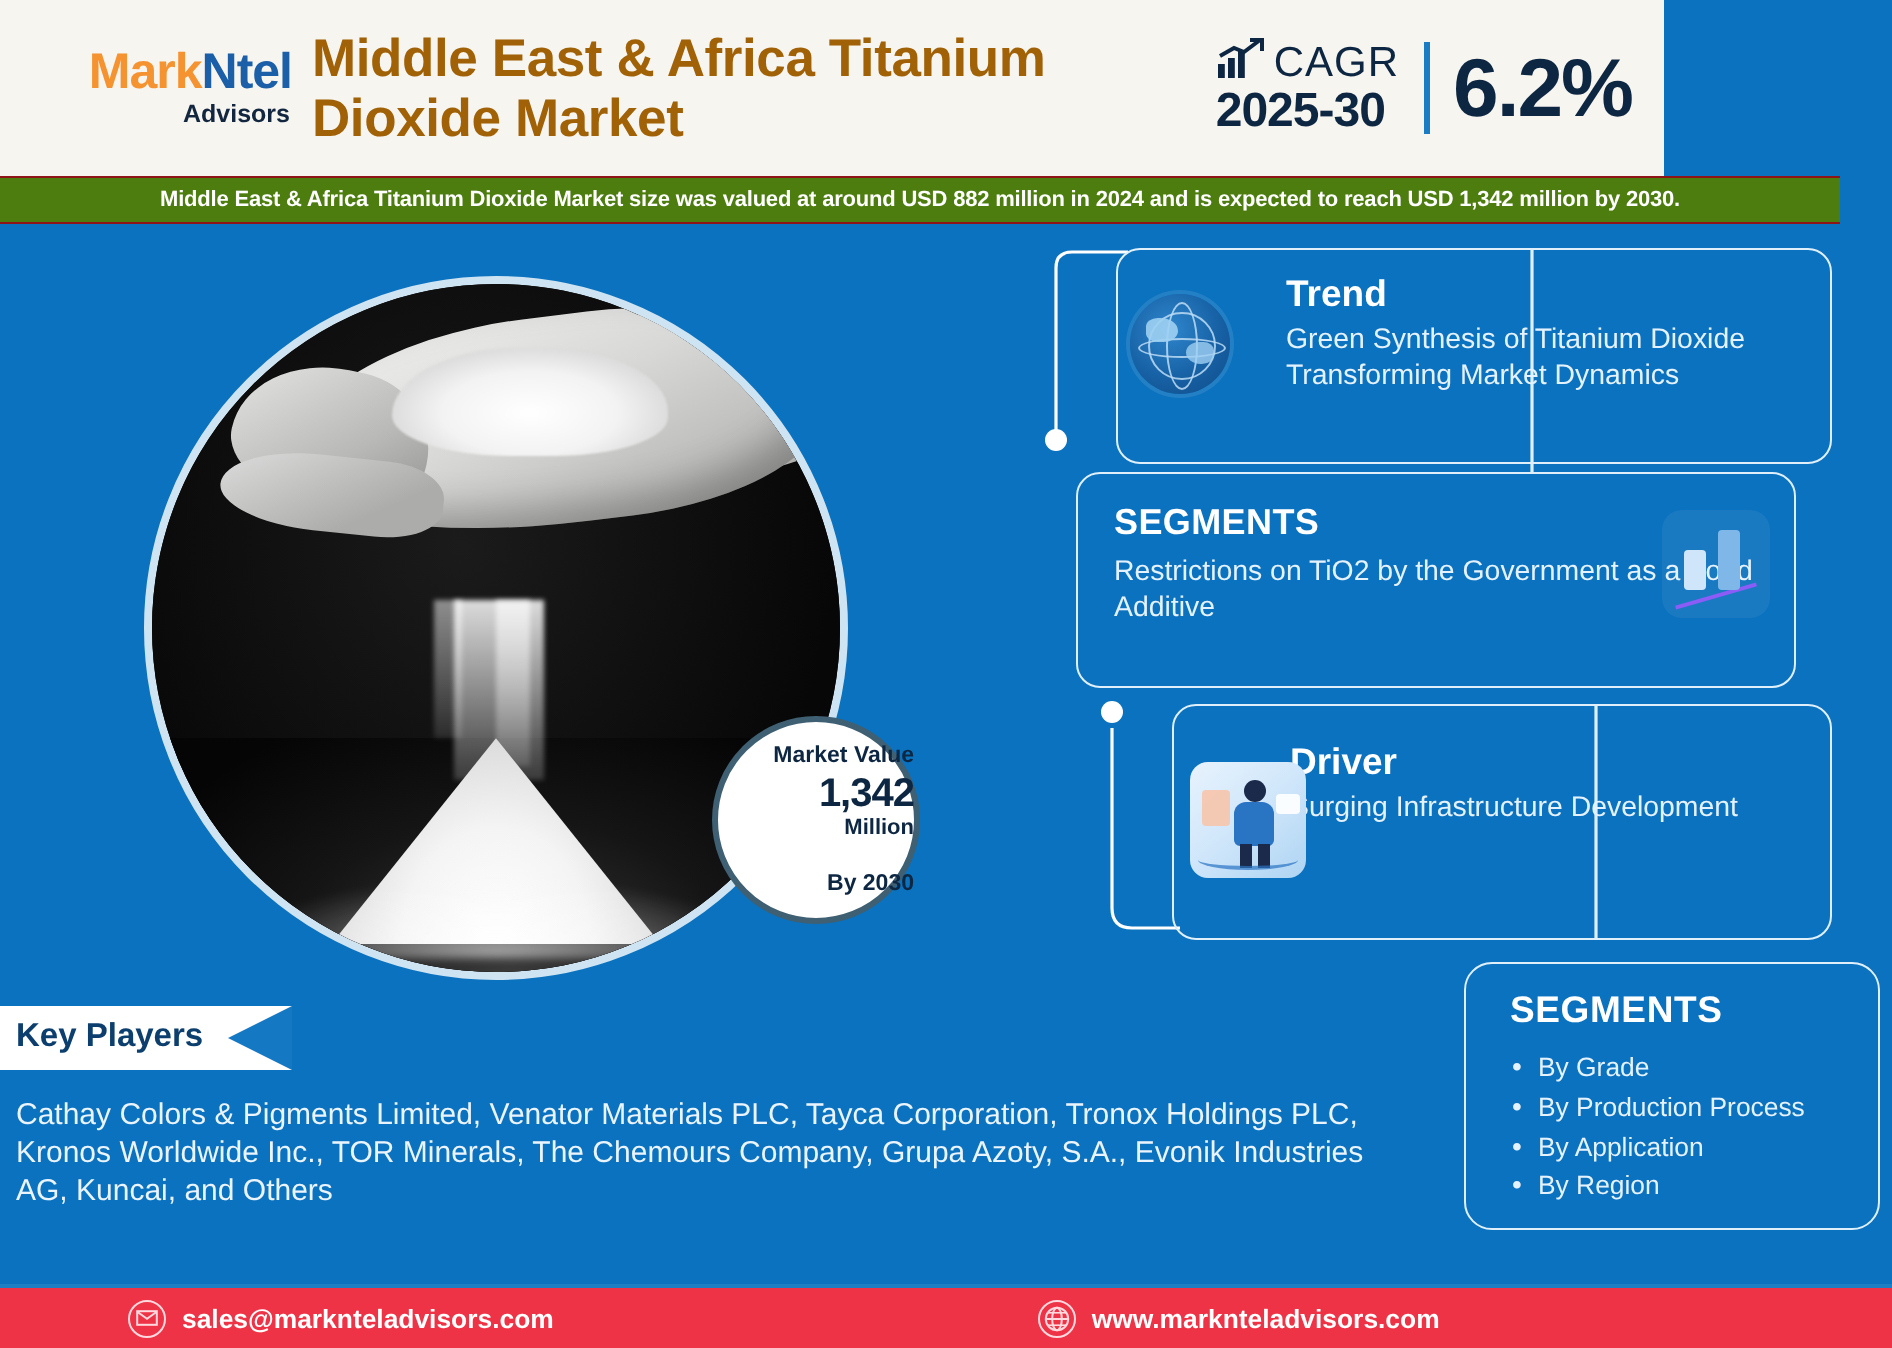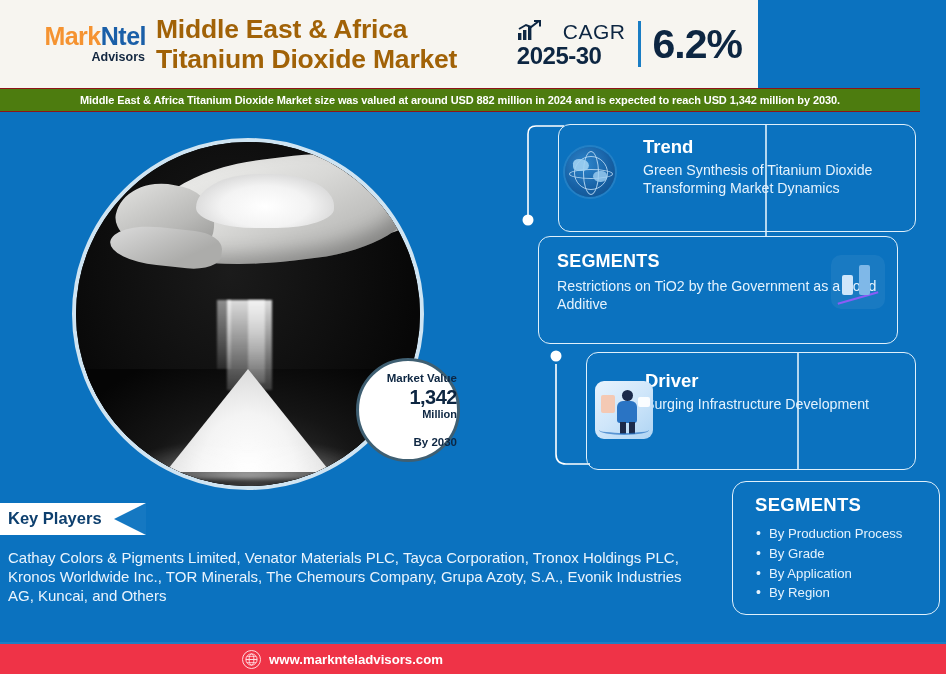--- a/index.html
+++ b/index.html
@@ -5,21 +5,21 @@
   html,body{margin:0;padding:0;}
   body{
     width:946px;height:674px;overflow:hidden;
     font-family:"Liberation Sans",sans-serif;
     background:#0b72bf;
   }
   .page{position:relative;width:946px;height:674px;background:#0b72bf;overflow:hidden;}
 
   
   .header{
-    position:absolute;left:0;top:0;width:758px;height:88px;
+    position:absolute;left:0;top:0;width:832px;height:88px;
     background:#f7f5f0;display:flex;align-items:center;
     box-sizing:border-box;
   }
   .logo{
     width:128px;min-width:128px;margin-left:18px;
     display:flex;flex-direction:column;align-items:flex-end;line-height:1;
   }
   .logo-top{font-size:25px;font-weight:bold;letter-spacing:-0.5px;}
   .logo-mark{color:#f59331;}
   .logo-ntel{color:#1a5fa8;}
@@ -29,21 +29,21 @@
     font-size:26.5px;font-weight:bold;line-height:1.14;letter-spacing:-0.2px;
     padding-right:8px;
   }
   .cagr{
     display:flex;align-items:center;margin-right:16px;
   }
   .cagr-left{
     display:flex;flex-direction:column;color:#0d2642;line-height:1.02;
     align-items:flex-start;
   }
-  .cagr-row1{display:flex;align-items:center;gap:21px;}
+  .cagr-row1{display:flex;align-items:center;gap:4px;}
   .cagr-label{font-size:21px;font-weight:500;letter-spacing:0.5px;}
   .cagr-years{font-size:24px;font-weight:bold;letter-spacing:-0.5px;}
   .cagr-div{width:3px;height:46px;background:#1a7dc4;margin:0 12px;}
   .cagr-val{font-size:41px;font-weight:bold;color:#0d2642;letter-spacing:-1px;}
 
   
   .banner{
     position:absolute;left:0;top:88px;width:920px;height:24px;
     background:#4d7c0f;color:#fff;
     font-size:11px;font-weight:bold;
@@ -341,28 +341,37 @@
 
   <div class="kp-ribbon">
     <div class="notch"></div>
   </div>
   <div class="kp-label">Key Players</div>
   <div class="kp-text">Cathay Colors &amp; Pigments Limited, Venator Materials PLC, Tayca Corporation, Tronox Holdings PLC, Kronos Worldwide Inc., TOR Minerals, The Chemours Company, Grupa Azoty, S.A., Evonik Industries AG, Kuncai, and Others</div>
 
   <div class="seg">
     <div class="seg-t">SEGMENTS</div>
     <ul>
+      <li>By Grade</li>
       <li>By Production Process</li>
-      <li>By Grade</li>
       <li>By Application</li>
       <li>By Region</li>
     </ul>
   </div>
 
   <div class="footer">
+    <div class="fitem email">
+      <span class="ficon">
+        <svg width="11" height="8" viewBox="0 0 11 8">
+          <rect x="0.6" y="0.6" width="9.8" height="6.8" fill="none" stroke="#ffd9de" stroke-width="1"></rect>
+          <path d="M0.8 1 L5.5 4.4 L10.2 1" fill="none" stroke="#ffd9de" stroke-width="1"></path>
+        </svg>
+      </span>
+      <span>sales@marknteladvisors.com</span>
+    </div>
     <div class="fitem web">
       <span class="ficon">
         <svg width="13" height="13" viewBox="0 0 13 13">
           <circle cx="6.5" cy="6.5" r="5.6" fill="none" stroke="#ffd9de" stroke-width="1"></circle>
           <ellipse cx="6.5" cy="6.5" rx="2.4" ry="5.6" fill="none" stroke="#ffd9de" stroke-width="1"></ellipse>
           <line x1="0.9" y1="6.5" x2="12.1" y2="6.5" stroke="#ffd9de" stroke-width="1"></line>
           <line x1="1.9" y1="3.4" x2="11.1" y2="3.4" stroke="#ffd9de" stroke-width="0.8"></line>
           <line x1="1.9" y1="9.6" x2="11.1" y2="9.6" stroke="#ffd9de" stroke-width="0.8"></line>
         </svg>
       </span>

